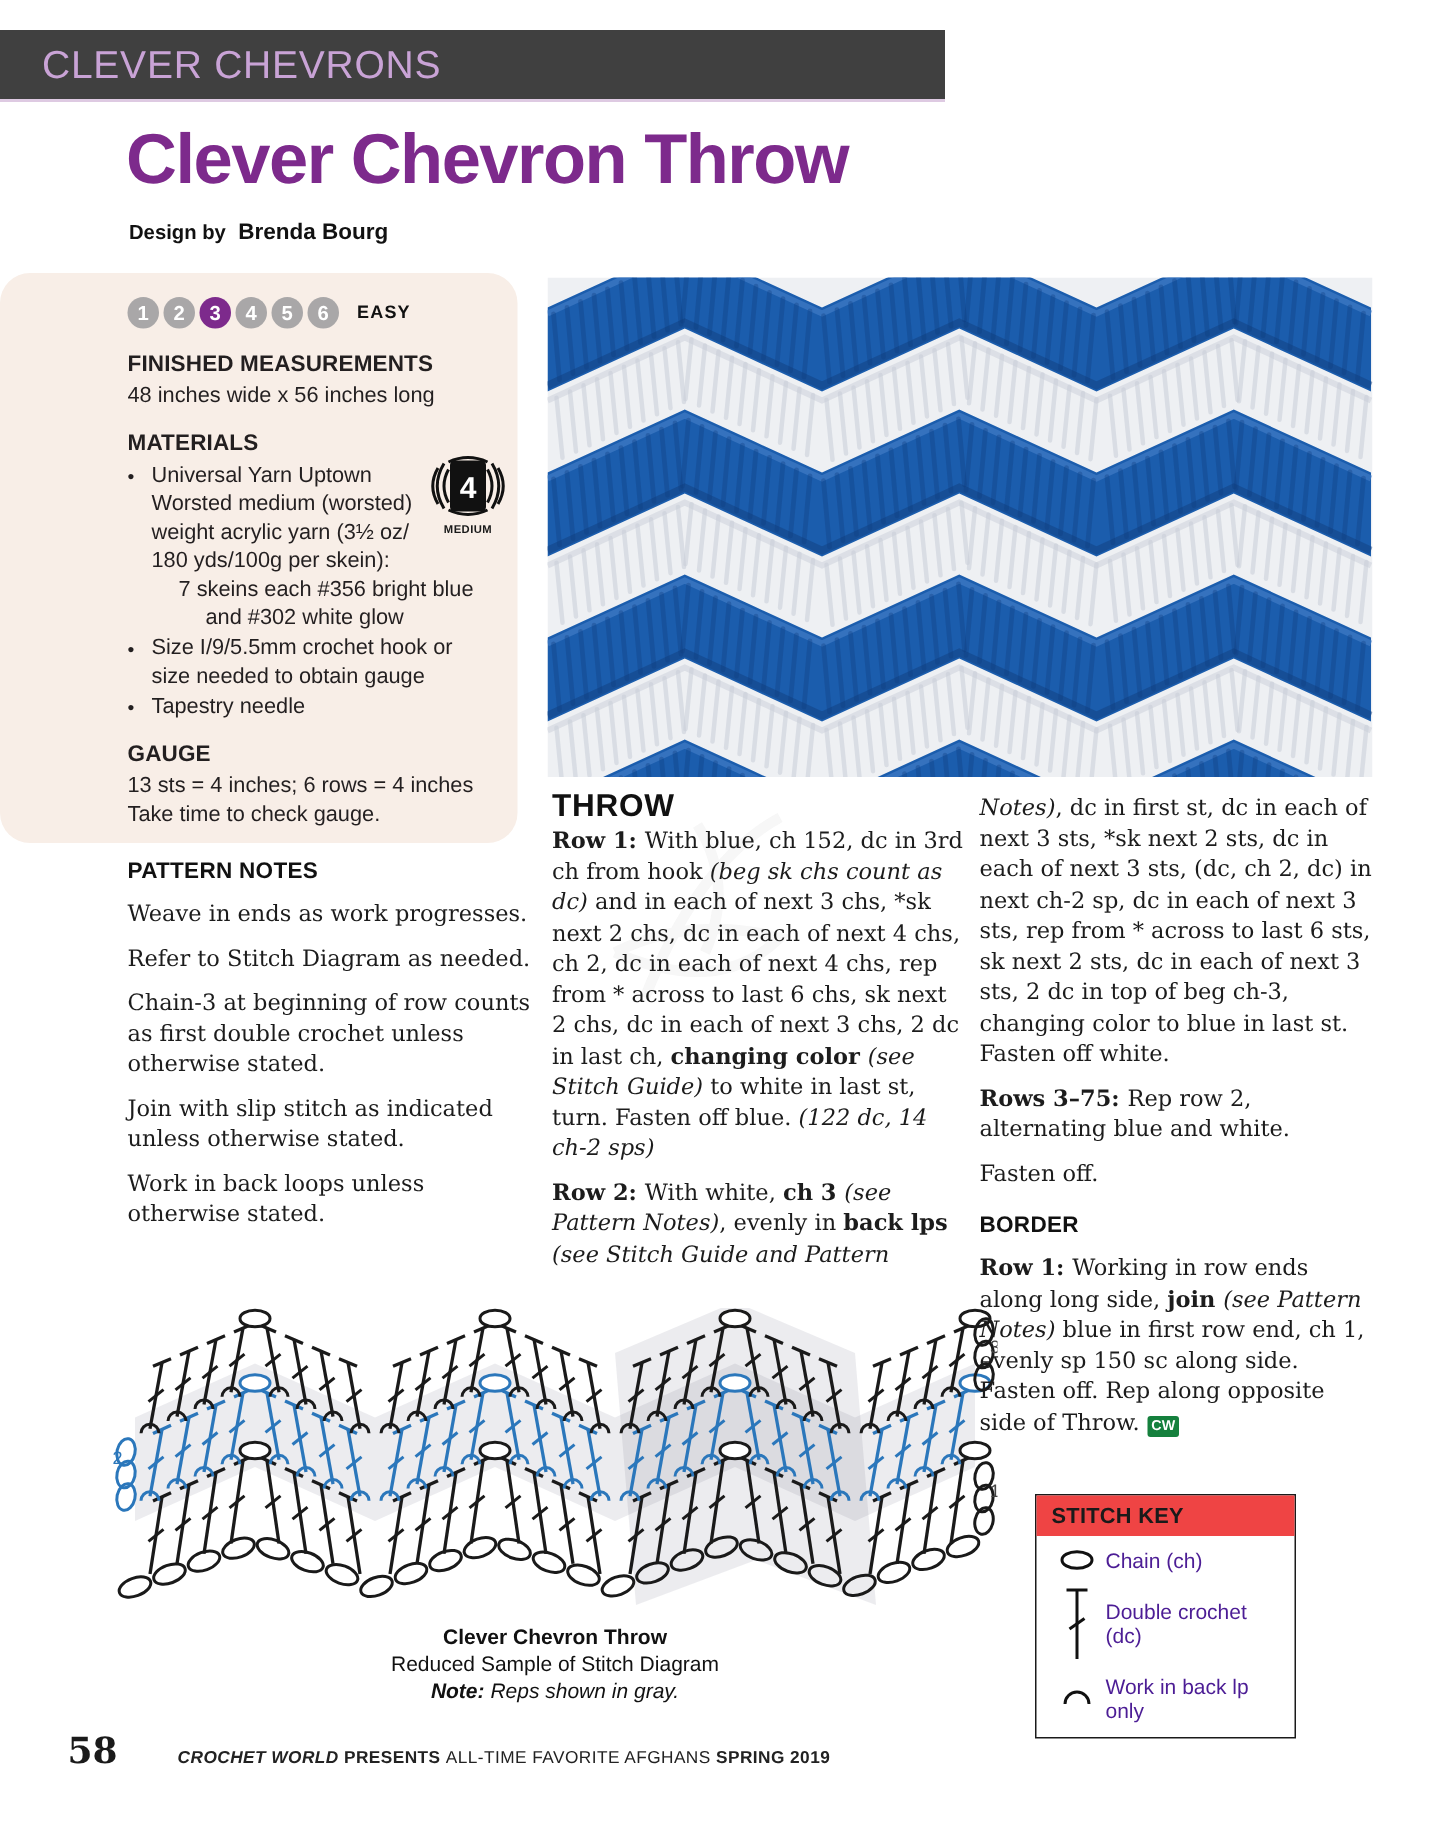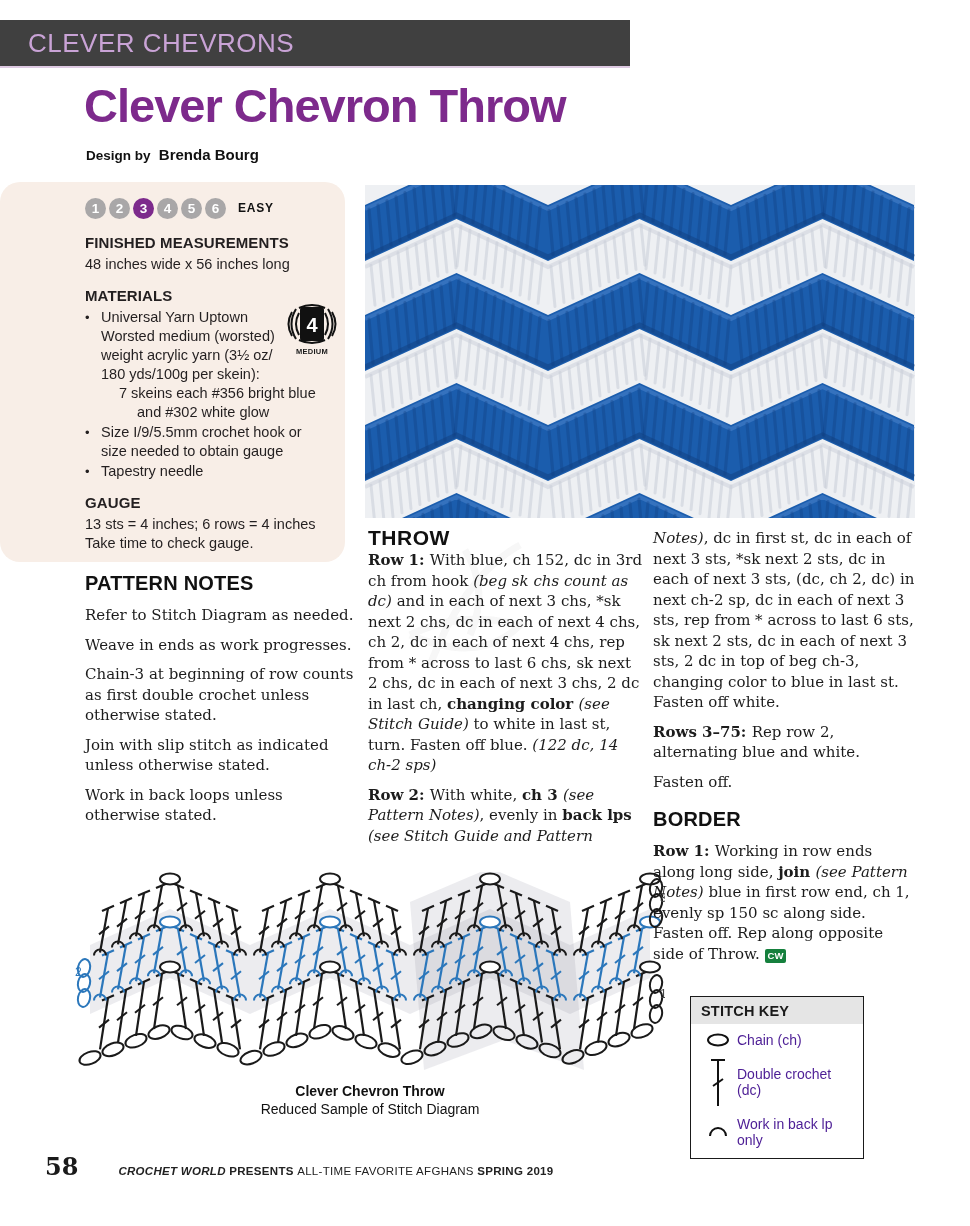--- a/index.html
+++ b/index.html
@@ -32,21 +32,21 @@
   .sub-line2{margin-left:36px;}
   .gauge-line{line-height:19px;}
 
   
   .yarn-symbol{left:283px;top:303px;width:58px;text-align:center;}
   .yarn-label{font-size:7.5px;font-weight:bold;letter-spacing:.3px;margin-top:-2px;}
 
   
   .serif{font-family:"DejaVu Serif","Liberation Serif",serif;}
   .pattern-notes{left:85px;top:572px;width:272px;}
-  .section-heading{font-family:"Liberation Sans",sans-serif;font-weight:bold;font-size:20px;
+  .section-heading{font-family:"Liberation Sans",sans-serif;font-weight:bold;font-size:15px;
                    letter-spacing:.2px;margin:0 0 10px 0;color:#111;}
   .para{font-size:15px;line-height:20.5px;margin:0 0 9px 0;color:#1c1c1c;}
   .b{font-weight:bold;} .i{font-style:italic;}
   .cw{display:inline-block;background:#15803d;color:#fff;font-family:"Liberation Sans",sans-serif;
       font-style:normal;font-weight:bold;font-size:9.5px;line-height:12px;padding:1px 3px;border-radius:2px;
       vertical-align:baseline;}
 
   
   .photo{left:365px;top:185px;width:550px;height:333px;}
 
@@ -56,21 +56,21 @@
   .throw-heading{font-size:21px;letter-spacing:.5px;margin-bottom:0;}
   .border-heading{margin-top:16px;}
   .watermark{left:370px;top:515px;z-index:1;opacity:.45;}
 
   
   .diagram{left:75px;top:872px;width:590px;height:206px;}
   .caption{left:180px;top:1082px;width:380px;text-align:center;font-size:14px;line-height:18px;color:#111;}
 
   
   .stitch-key{left:690px;top:996px;width:172px;border:1.5px solid #1a1a1a;background:#fff;}
-  .key-header{background:#e5e5e5;font-weight:bold;font-size:14.5px;letter-spacing:.2px;padding:6px 10px 5px 10px;}
+  .key-header{background:#ef4444;font-weight:bold;font-size:14.5px;letter-spacing:.2px;padding:6px 10px 5px 10px;}
   .key-body{padding:8px 8px 10px 8px;}
   .key-row{display:flex;align-items:center;margin-bottom:8px;}
   .key-row:last-child{margin-bottom:0;}
   .key-icon{width:38px;flex:0 0 38px;display:flex;justify-content:center;}
   .key-label{font-size:14px;color:#4c1d95;}
 
   
   .footer{left:45px;top:1152px;display:flex;align-items:baseline;}
   .page-num{font-family:"DejaVu Serif",serif;font-weight:bold;font-size:24px;margin-right:40px;}
   .footer-text{font-size:11.5px;letter-spacing:.3px;color:#222;}
@@ -144,22 +144,22 @@
     </g>
     <rect x="17" y="4" width="24" height="34" rx="3" fill="#111"></rect>
     <text x="29" y="29" text-anchor="middle" font-family="Liberation Sans, sans-serif" font-size="20" font-weight="bold" fill="#fff" id="yarn-num">4</text>
   </svg>
   <div class="yarn-label">MEDIUM</div>
 </div>
 
 <div class="abs pattern-notes serif">
   <div class="section-heading">PATTERN NOTES</div>
   <div>
+      <div class="para"><span>Weave in ends as work progresses.</span></div>
       <div class="para"><span>Refer to Stitch Diagram as needed.</span></div>
-      <div class="para"><span>Weave in ends as work progresses.</span></div>
       <div class="para"><span>Chain-3 at beginning of row counts as first double crochet unless otherwise stated.</span></div>
       <div class="para"><span>Join with slip stitch as indicated unless otherwise stated.</span></div>
       <div class="para"><span>Work in back loops unless otherwise stated.</span></div>
     </div>
 </div>
 
 <div class="abs photo">
   <svg id="photo-svg" width="550" height="333" viewBox="0 0 550 333">
       <rect x="0" y="0" width="550" height="333" fill="#eef0f3"></rect>
       <polygon points="0,20.0 45.75,-1.0 91.5,-22.0 137.25,-1.0 183,20.0 228.75,-1.0 274.5,-22.0 320.25,-1.0 366,20.0 411.75,-1.0 457.5,-22.0 503.25,-1.0 549,20.0 549,76.0 503.25,55.0 457.5,34.0 411.75,55.0 366,76.0 320.25,55.0 274.5,34.0 228.75,55.0 183,76.0 137.25,55.0 91.5,34.0 45.75,55.0 0,76.0" fill="#1b5dad"></polygon>
@@ -1057,20 +1057,21 @@
       <ellipse cx="9" cy="126" rx="6" ry="9" fill="none" stroke="#2b77bb" stroke-width="2" transform="rotate(12 9 126)"></ellipse>
       <text x="585" y="30" font-family="Liberation Sans, sans-serif" font-size="12" fill="#444">3</text>
       <text x="585" y="126" font-family="Liberation Sans, sans-serif" font-size="12" fill="#444">1</text>
       <text x="0" y="104" font-family="Liberation Sans, sans-serif" font-size="12" fill="#2b77bb">2</text>
     </svg>
 </div>
 
 <div class="abs caption">
   <div><span class="b">Clever Chevron Throw</span></div>
   <div><span>Reduced Sample of Stitch Diagram</span></div>
+  <div><span class="b i">Note: </span><span class="i">Reps shown in gray.</span></div>
 </div>
 
 <div class="abs stitch-key">
   <div class="key-header">STITCH KEY</div>
   <div class="key-body">
     <div class="key-row">
       <div class="key-icon">
         <svg width="26" height="16" viewBox="0 0 26 16">
             <ellipse cx="13" cy="8" rx="10" ry="5.5" stroke="#111" stroke-width="2" fill="none"></ellipse>
           </svg>

